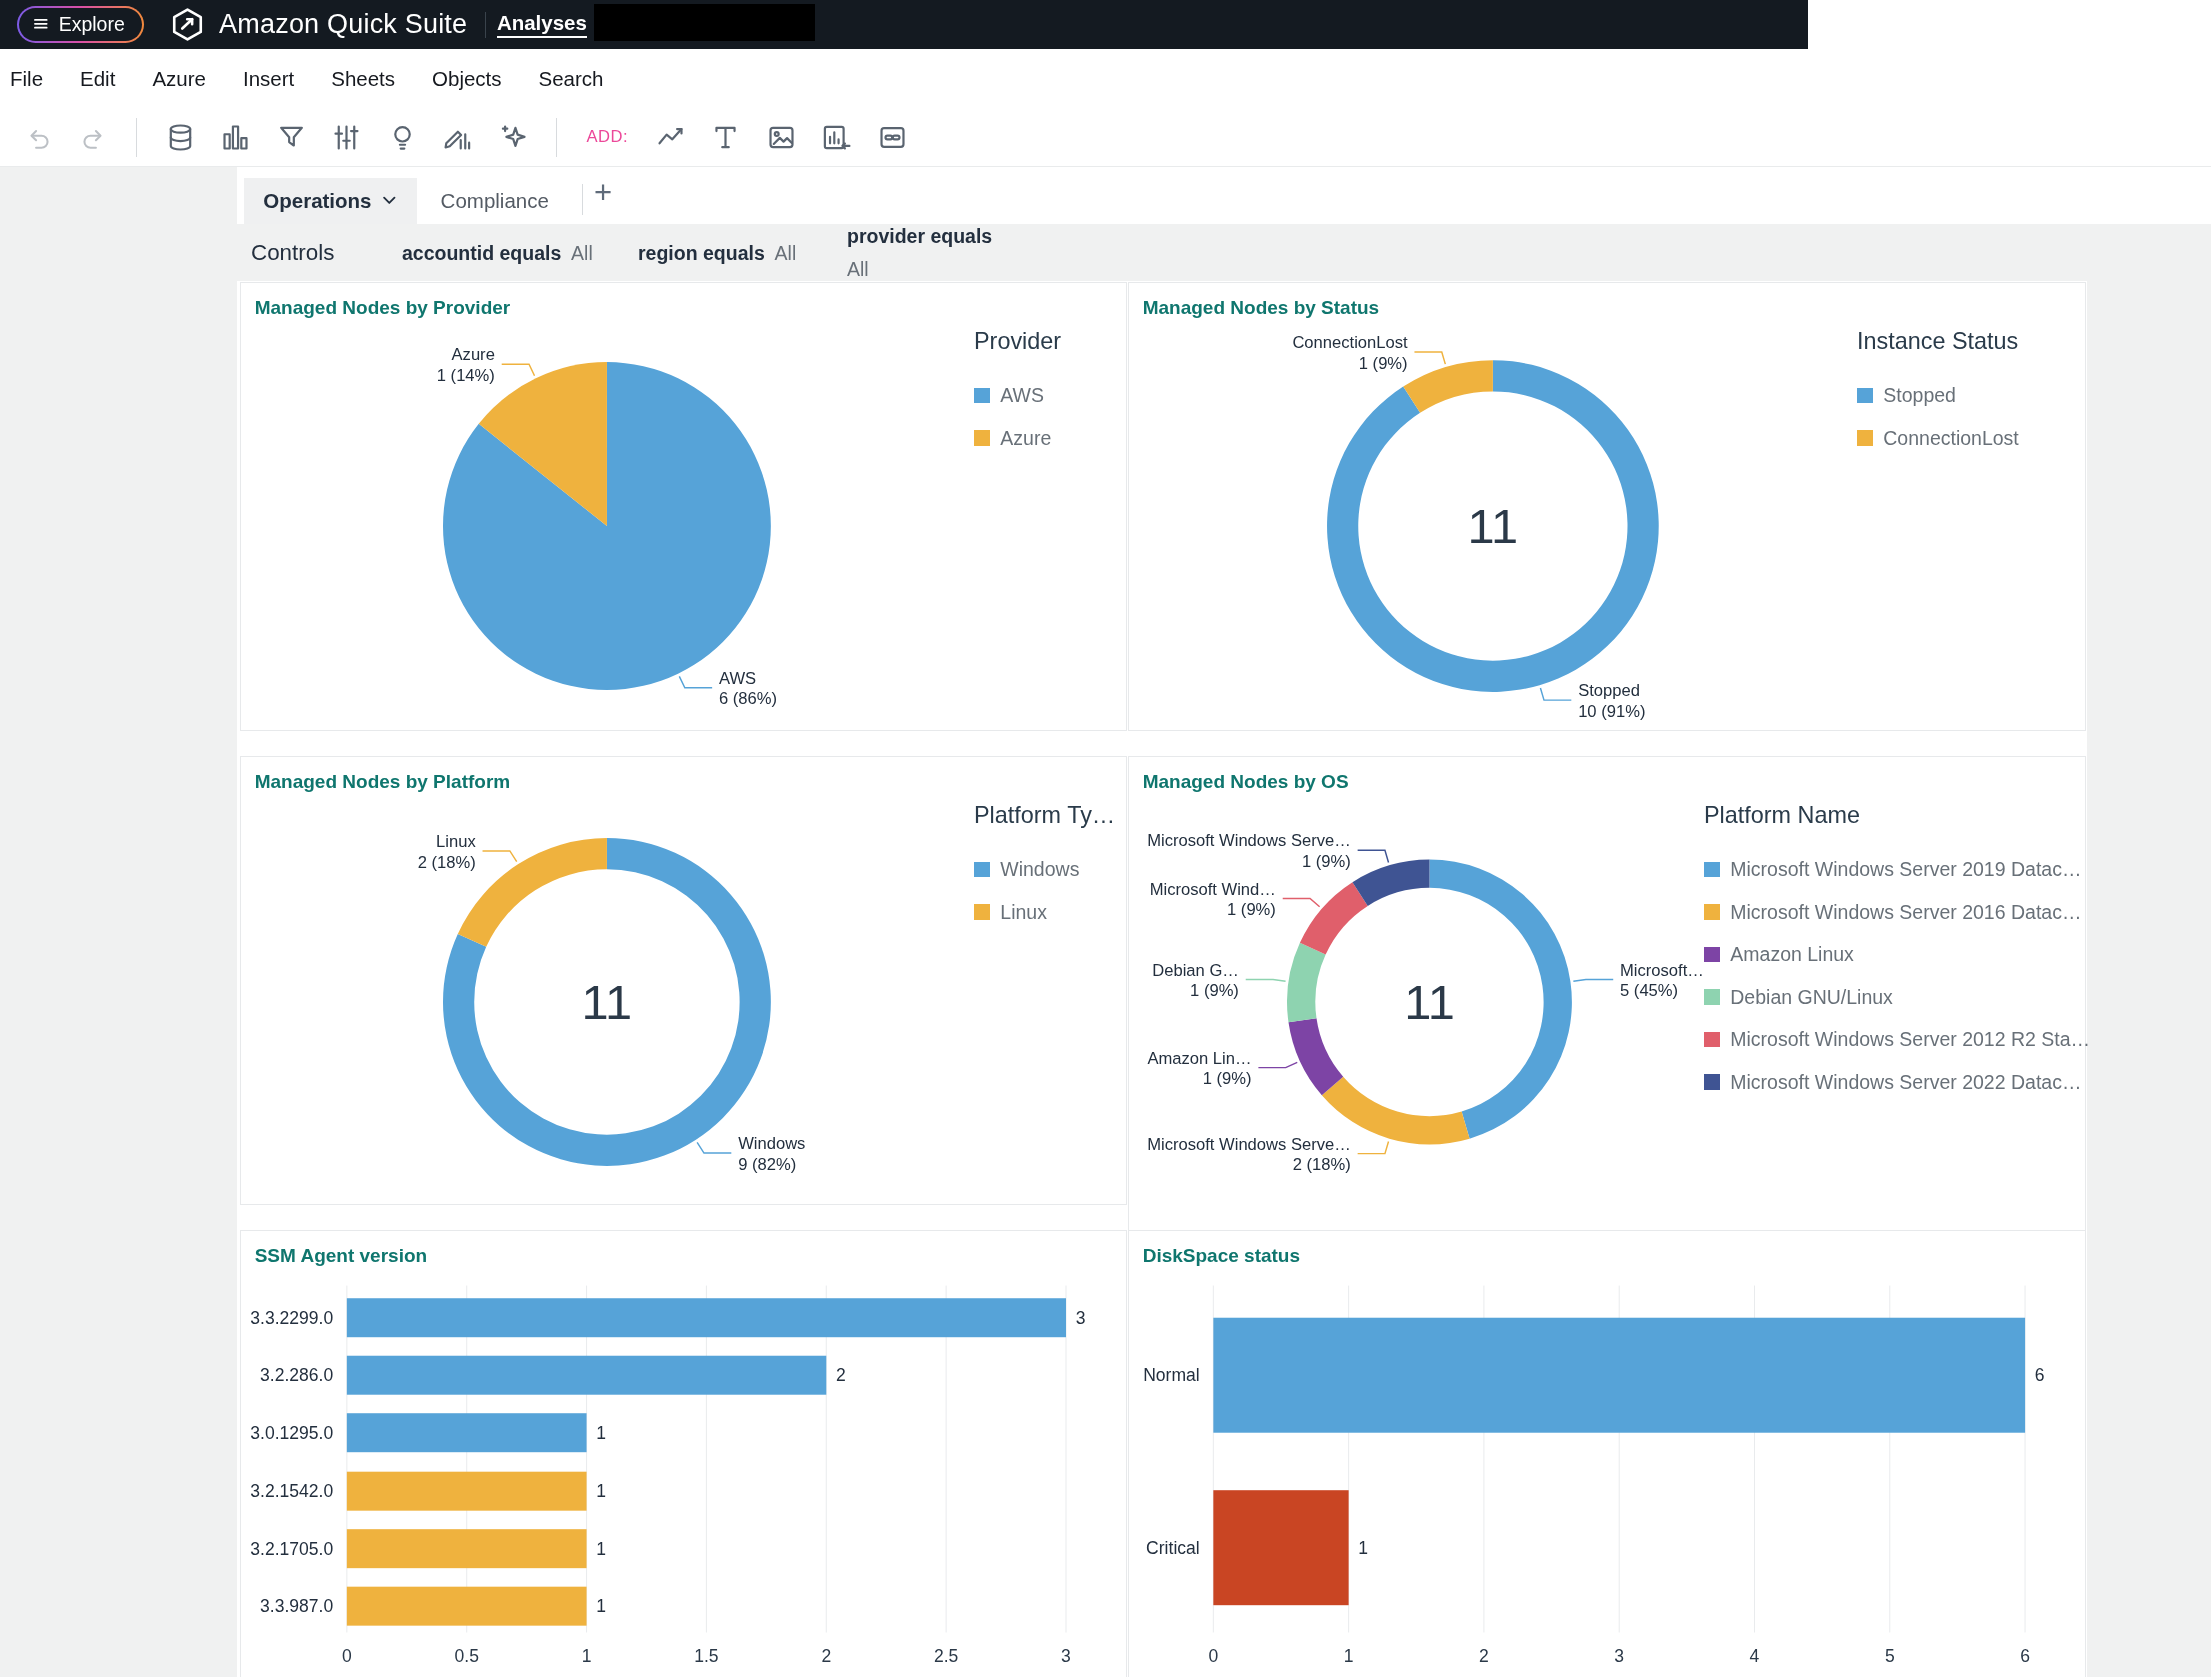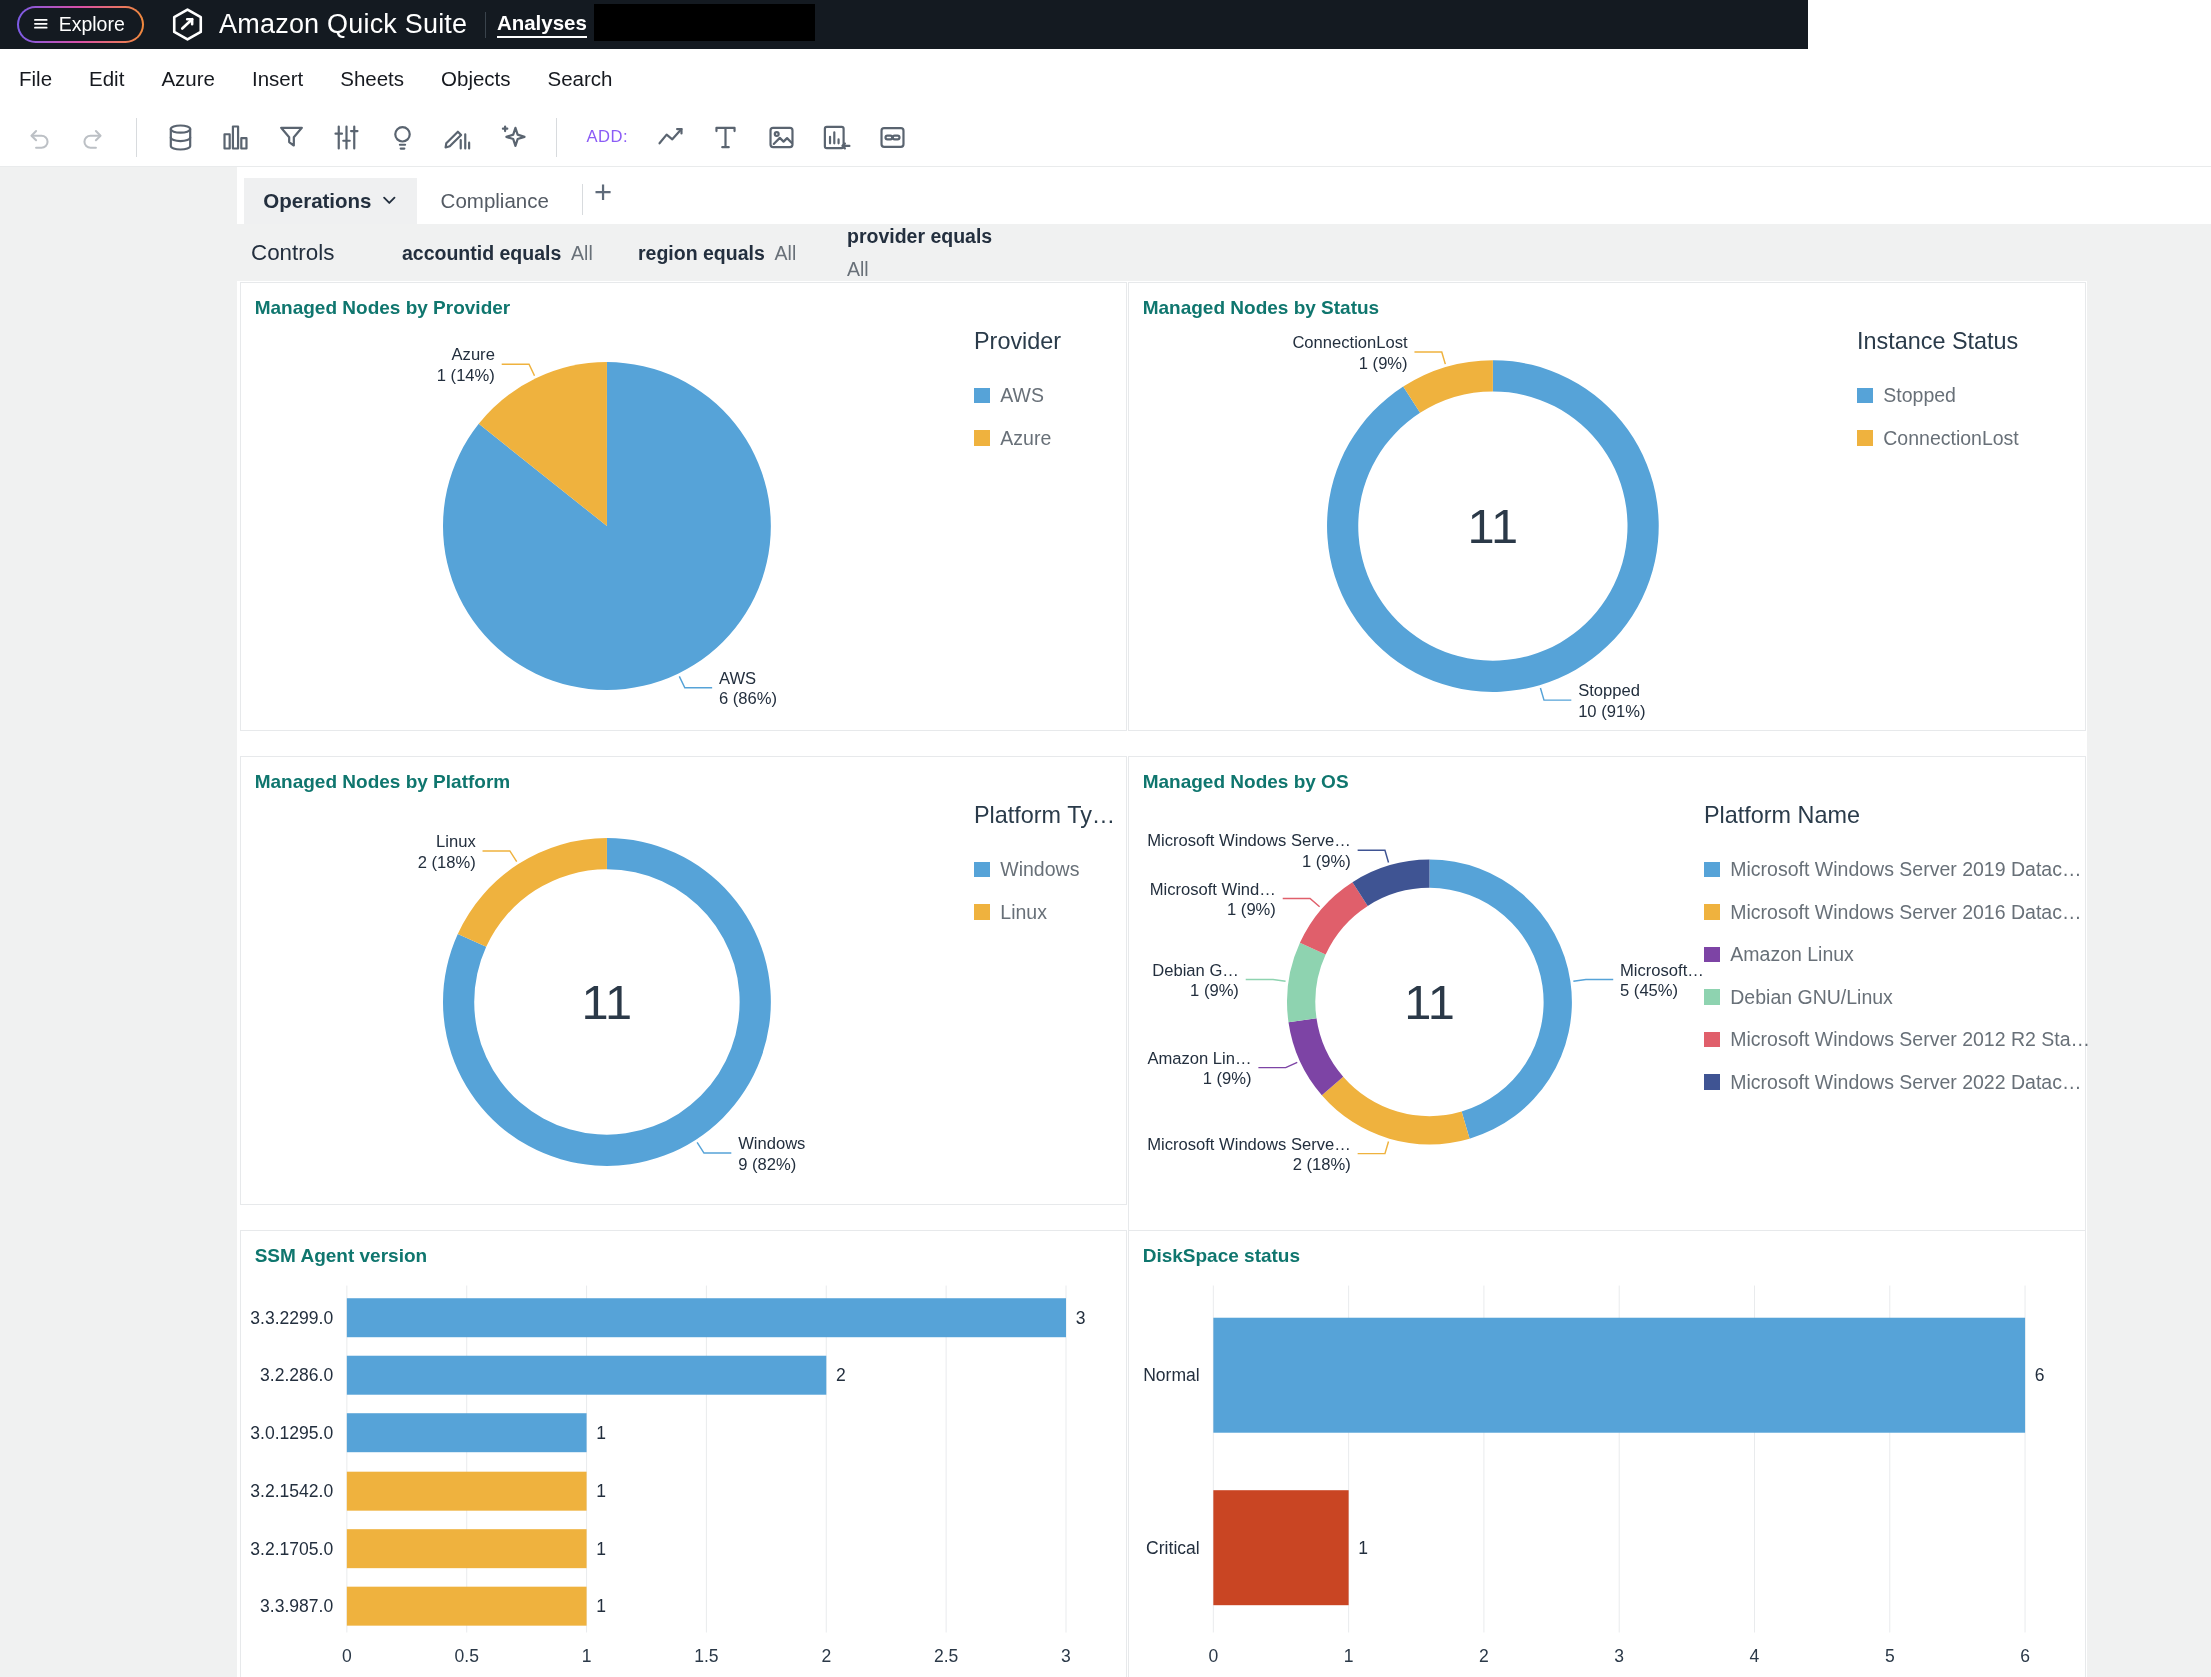--- a/index.html
+++ b/index.html
@@ -16,31 +16,31 @@
   .app-title { margin-left:12.7px; font-size:27px; font-weight:500; letter-spacing:0.2px; }
   .tb-divider { margin-left:17.6px; width:1px; height:26px; background:#3A434C; }
   .analyses { margin-left:11px; font-size:20.5px; font-weight:700; border-bottom:2px solid #fff; padding-bottom:1px; cursor:pointer; }
   .crumb-chev { margin-left:15.6px; display:flex; }
   .star { margin-left:15.6px; display:flex; }
   .doc-title { margin-left:10.7px; font-size:20.5px; font-weight:700; }
   .redaction { position:absolute; left:594px; top:3.9px; width:221px; height:37px; background:#000; }
 
   
   .menubar { position:absolute; left:0; top:49px; width:2212px; height:59px; background:#fff;
-             display:flex; align-items:center; padding-left:19px; gap:37px; }
+             display:flex; align-items:center; padding-left:10px; gap:37px; }
   .menu-item { font-size:20.5px; color:#16191F; cursor:pointer; }
 
   
   .toolbar { position:absolute; left:0; top:108px; width:2212px; height:59px; background:#fff;
              border-bottom:1px solid #E9EBEC; display:flex; align-items:center; padding-left:19.5px; gap:18.5px; }
   .tool-btn { width:37px; height:37px; display:flex; align-items:center; justify-content:center; cursor:pointer; }
   .tool-btn svg { stroke:#5A6470; fill:none; stroke-width:1.7; stroke-linecap:round; stroke-linejoin:round; }
   .tool-btn.disabled svg { stroke:#BCC0C5; }
   .tool-sep { width:1px; height:39px; background:#D8DBDE; margin:0 5.9px; }
-  .add-label { font-size:16.6px; color:#8b5cf6; letter-spacing:0.5px; margin:0 4.9px; }
+  .add-label { font-size:16.6px; color:#ec4899; letter-spacing:0.5px; margin:0 4.9px; }
 
   
   .workspace { position:absolute; left:0; top:167px; width:2212px; height:1511px; background:#F0F1F1; }
   .tabstrip { position:absolute; left:237px; top:0; width:1975px; height:57px; background:#fff; }
   .tab-selected { position:absolute; left:6.8px; top:10.7px; height:46px; background:#EFF0F1;
                   display:flex; align-items:center; padding:0 19.5px; gap:9.8px; cursor:pointer; }
   .tab-selected .lbl { font-size:20.5px; font-weight:700; color:#232F3E; }
   .tab-plain { position:absolute; left:186px; top:10.7px; height:46px; display:flex; align-items:center;
                padding:0 17.6px; font-size:20.5px; color:#545B64; cursor:pointer; }
   .tab-sep { position:absolute; left:345px; top:16.6px; width:1px; height:31px; background:#D8DBDE; }

